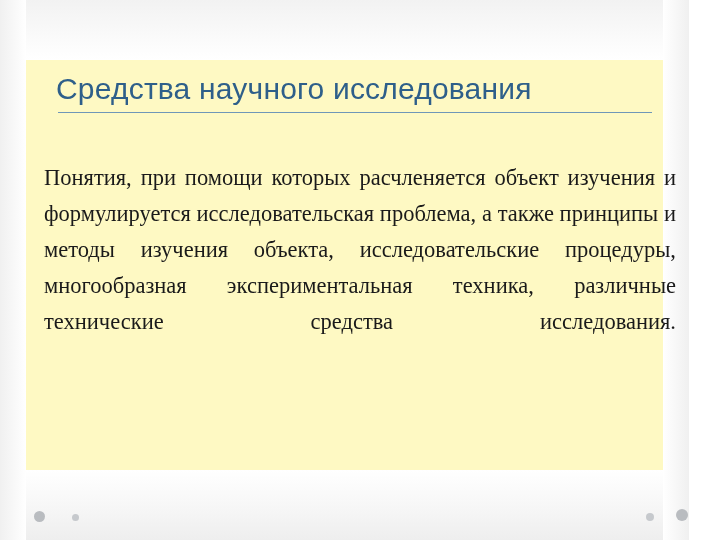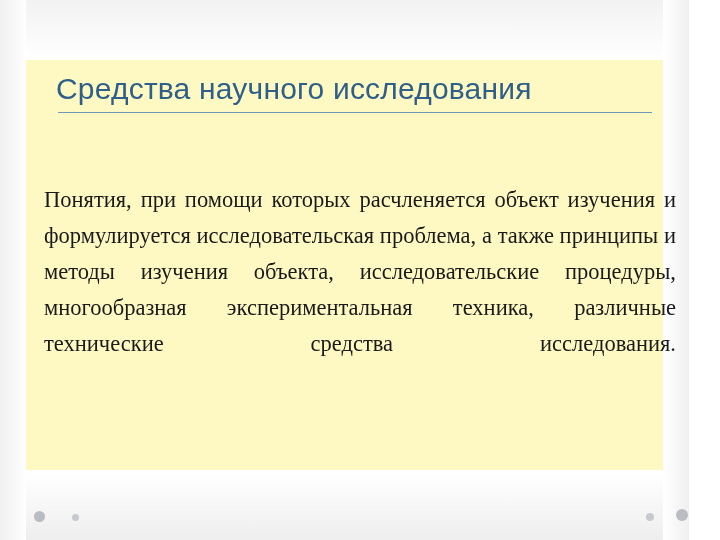--- a/index.html
+++ b/index.html
@@ -64,21 +64,21 @@
     left: 58px;
     top: 112px;
     width: 594px;
     height: 1px;
     background: #6f97b8;
   }
 
   .body-text {
     position: absolute;
     left: 44px;
-    top: 182px;
+    top: 160px;
     width: 632px;
     font-size: 22.5px;
     line-height: 36px;
     color: #1a1a1a;
     text-align: justify;
     text-justify: inter-word;
     font-family: "Liberation Serif", serif;
   }
   
   .body-text::after {

